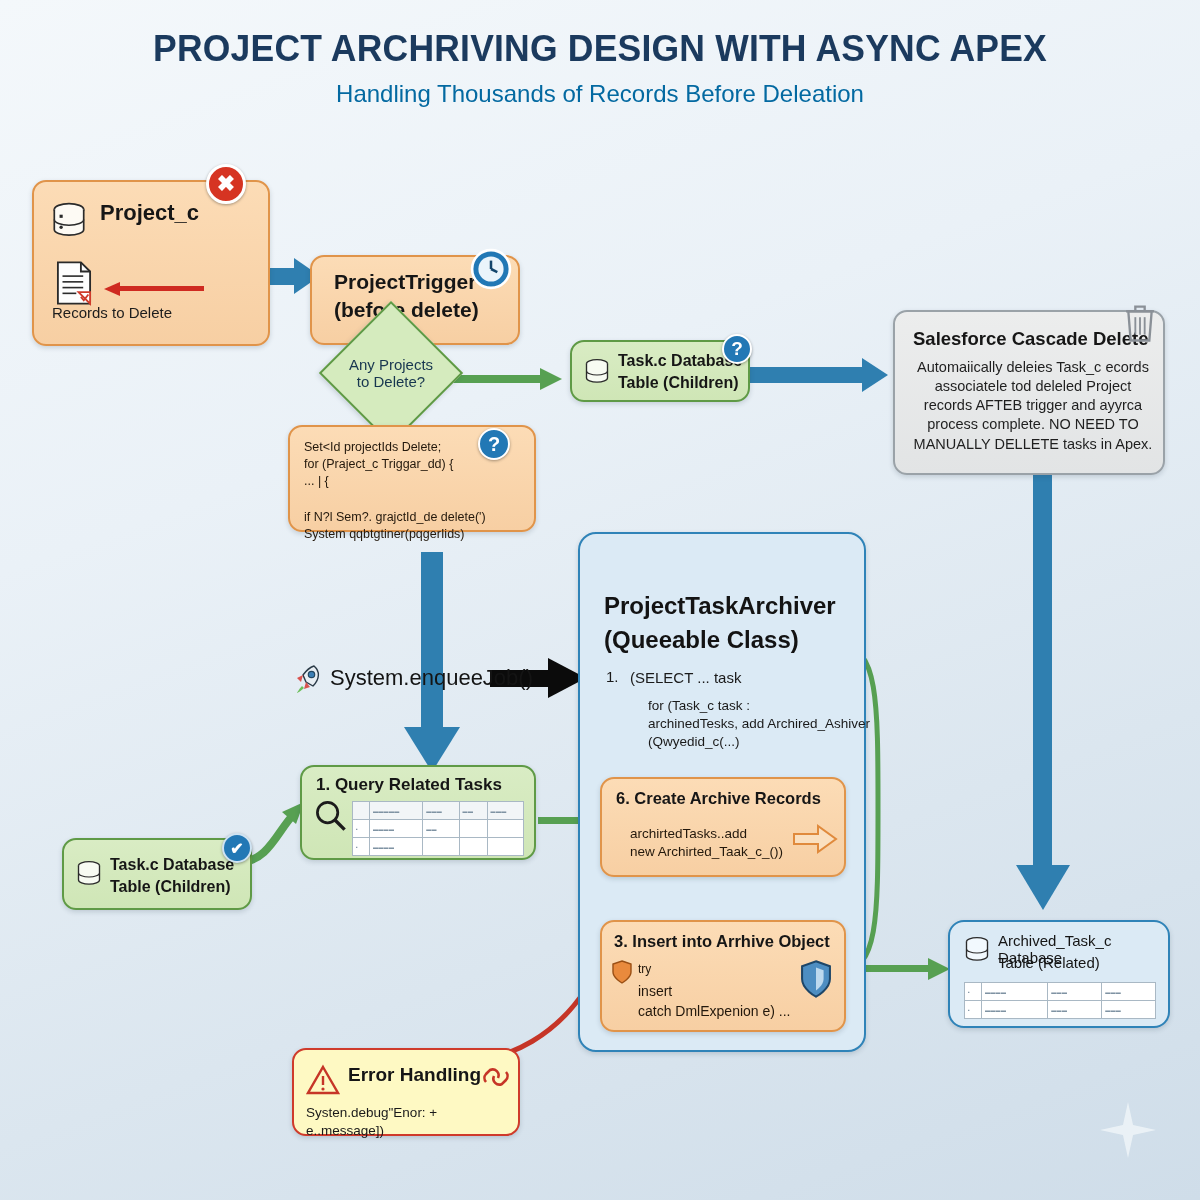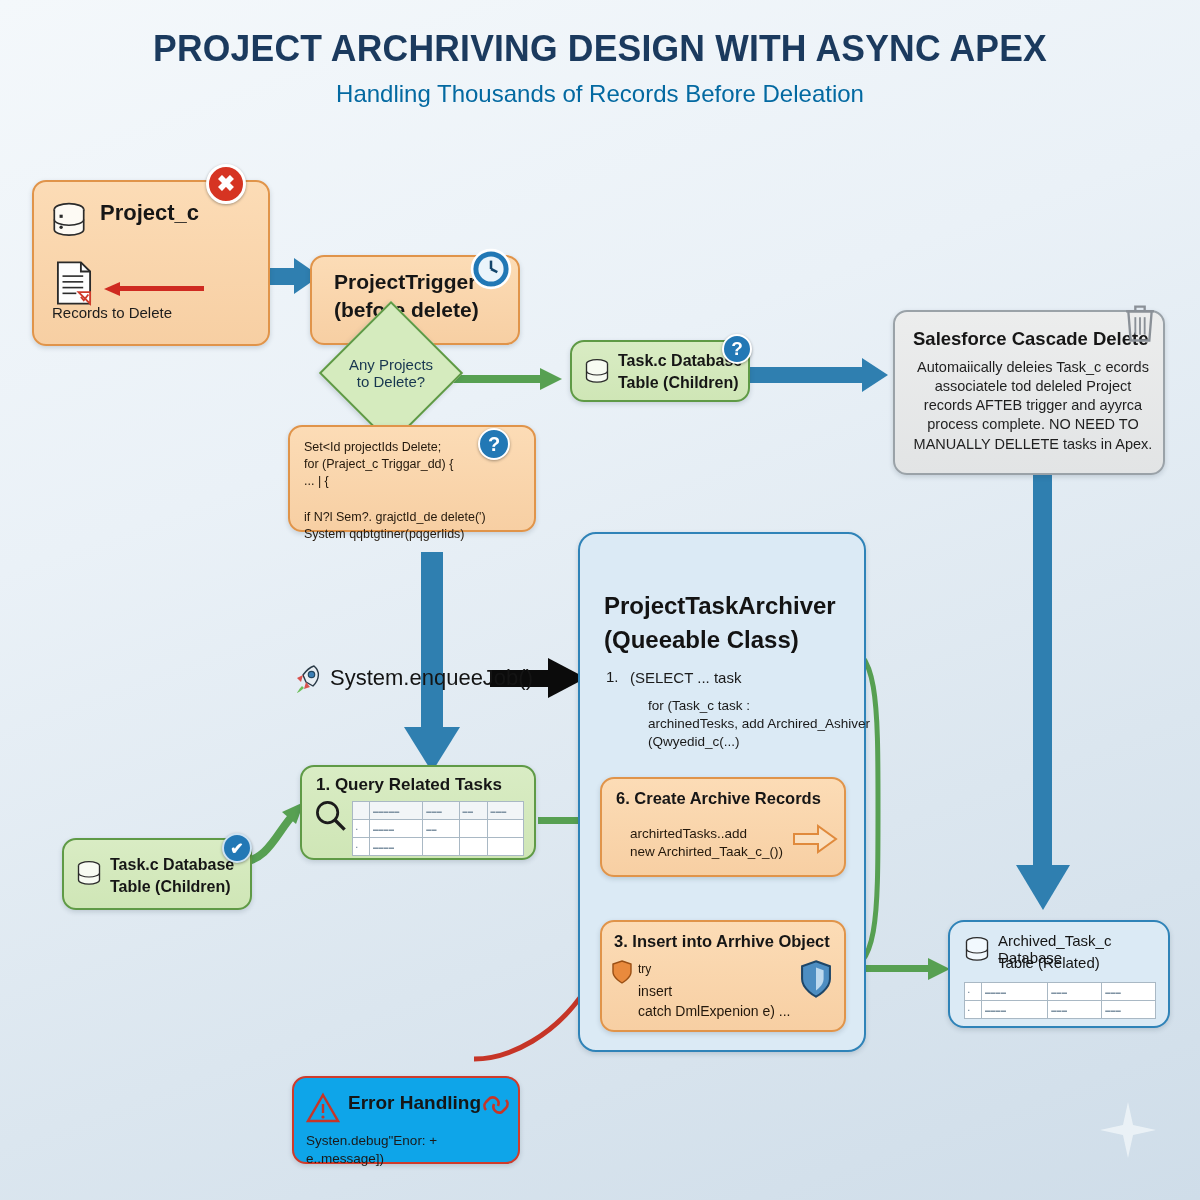--- a/index.html
+++ b/index.html
@@ -23,21 +23,21 @@
     left:0;right:0;top:80px;text-align:center;
     font-size:24px;color:#0369a1;
   }
 
   
   .node{border-radius:14px;border:2px solid;box-shadow:0 2px 5px rgba(40,60,80,.18);}
   .orange{background:linear-gradient(180deg,#fcdcb6 0%,#f7cfa3 100%);border-color:#e0944a;}
   .green{background:linear-gradient(180deg,#d9ecc4 0%,#cfe6b6 100%);border-color:#5f9a46;}
   .blue{background:#dbeaf5;border-color:#2f83b8;}
   .grey{background:linear-gradient(180deg,#eceded 0%,#e2e4e5 100%);border-color:#9aa2a8;}
-  .red{background:#0ea5e9;border-color:#cf3b2b;margin-top:28px;}
+  .red{background:#fef9c3;border-color:#cf3b2b;}
 
   .node-title{font-weight:bold;color:#161616;}
   .node-sub{color:#1d1d1d;}
 
   
   .badge{border-radius:50%;display:flex;align-items:center;justify-content:center;
          color:#fff;font-weight:bold;box-shadow:0 1px 3px rgba(0,0,0,.35);}
   .badge-red{background:#d63422;}
   .badge-blue{background:#2278b5;}
 

